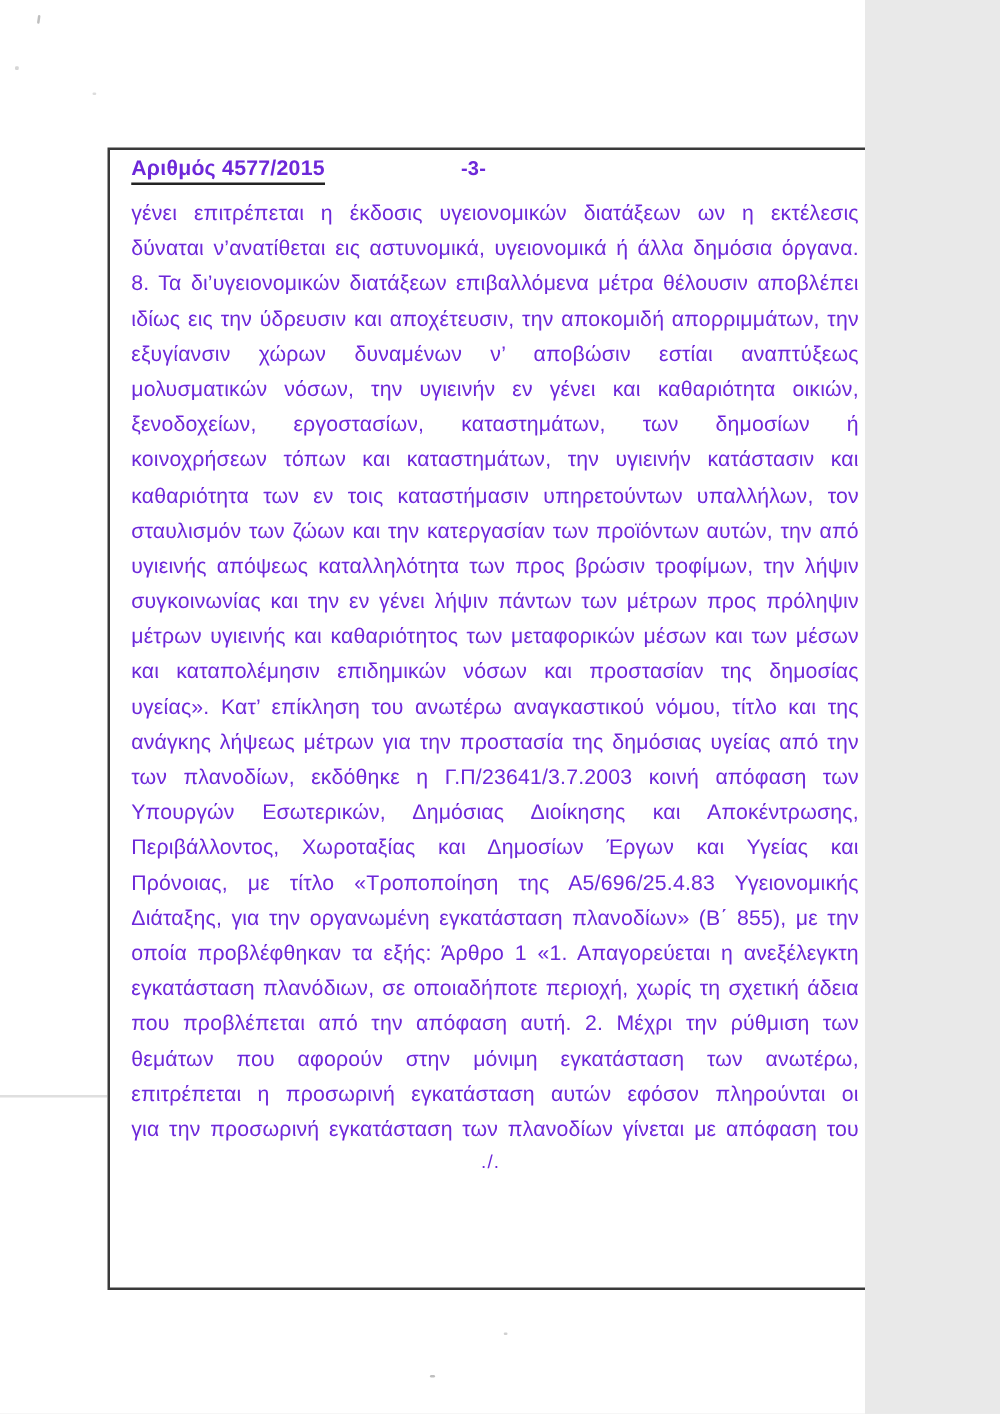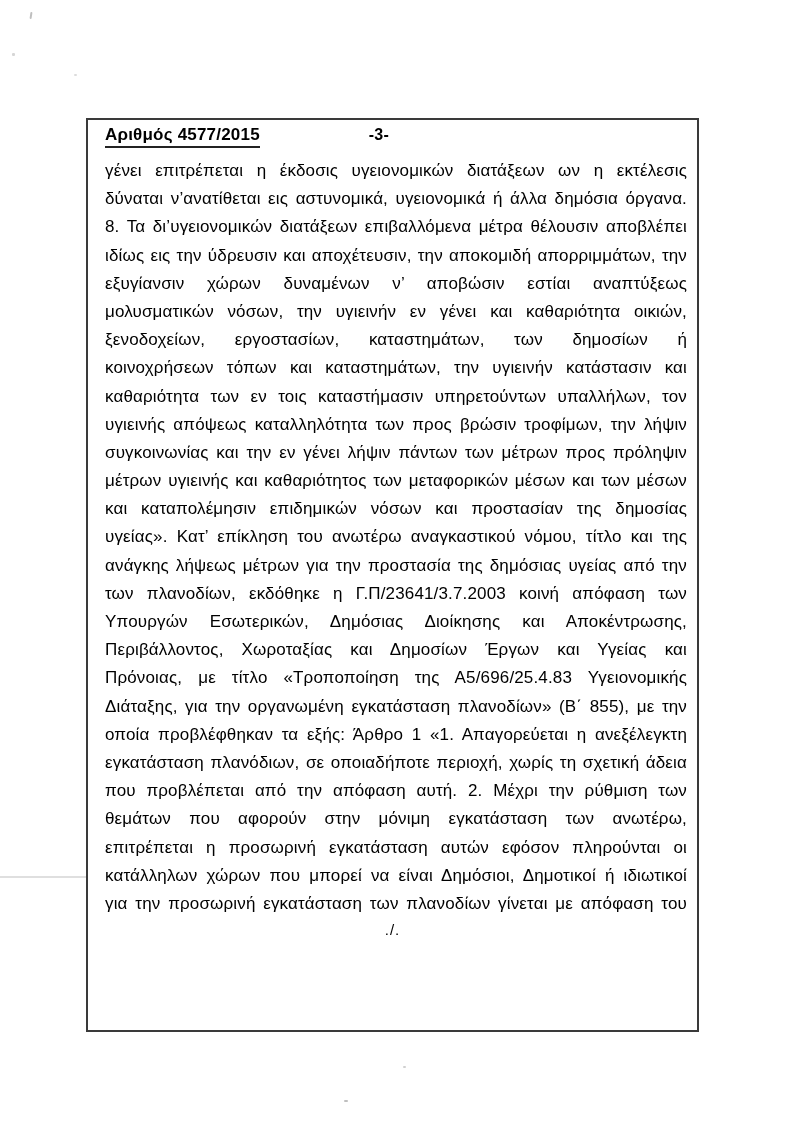--- a/index.html
+++ b/index.html
@@ -1,23 +1,23 @@
 <!DOCTYPE html>
 <html lang="el"><head>
 <meta charset="utf-8">
 <style>
   * { margin: 0; padding: 0; box-sizing: border-box; }
   html, body { background: #e9e9e9; }
   .page {
     position: relative;
-    width: 800px;
+    width: 692px;
     height: 1131px;
     background: #ffffff;
     font-family: "Liberation Sans", "DejaVu Sans", sans-serif;
-    color: #000000;
+    color: #6d28d9;
     overflow: hidden;
   }
   
   .speck { position: absolute; background: #8a8a8a; border-radius: 1px; }
   .speck.s1 { left: 30px; top: 12px; width: 2px; height: 7px; opacity: .55; transform: rotate(8deg); }
   .speck.s2 { left: 12px; top: 53px; width: 3px; height: 3px; opacity: .35; }
   .speck.s3 { left: 74px; top: 74px; width: 3px; height: 2px; opacity: .3; }
   .speck.s4 { left: 403px; top: 1066px; width: 3px; height: 2px; opacity: .4; }
   .speck.s5 { left: 344px; top: 1100px; width: 4px; height: 2px; opacity: .55; }
   .streak {
@@ -94,36 +94,36 @@
     <div class="doc-body">
         <div class="line">γένει επιτρέπεται η έκδοσις υγειονομικών διατάξεων ων η εκτέλεσις</div>
         <div class="line">δύναται ν’ανατίθεται εις αστυνομικά, υγειονομικά ή άλλα δημόσια όργανα.</div>
         <div class="line">8. Τα δι’υγειονομικών διατάξεων επιβαλλόμενα μέτρα θέλουσιν αποβλέπει</div>
         <div class="line">ιδίως εις την ύδρευσιν και αποχέτευσιν, την αποκομιδή απορριμμάτων, την</div>
         <div class="line">εξυγίανσιν χώρων δυναμένων ν’ αποβώσιν εστίαι αναπτύξεως</div>
         <div class="line">μολυσματικών νόσων, την υγιεινήν εν γένει και καθαριότητα οικιών,</div>
         <div class="line">ξενοδοχείων, εργοστασίων, καταστημάτων, των δημοσίων ή</div>
         <div class="line">κοινοχρήσεων τόπων και καταστημάτων, την υγιεινήν κατάστασιν και</div>
         <div class="line">καθαριότητα των εν τοις καταστήμασιν υπηρετούντων υπαλλήλων, τον</div>
+        <div class="line">σταυλισμόν των ζώων και την κατεργασίαν των προϊόντων αυτών, την από</div>
         <div class="line">υγιεινής απόψεως καταλληλότητα των προς βρώσιν τροφίμων, την λήψιν</div>
         <div class="line">συγκοινωνίας και την εν γένει λήψιν πάντων των μέτρων προς πρόληψιν</div>
         <div class="line">μέτρων υγιεινής και καθαριότητος των μεταφορικών μέσων και των μέσων</div>
         <div class="line">και καταπολέμησιν επιδημικών νόσων και προστασίαν της δημοσίας</div>
         <div class="line">υγείας». Κατ’ επίκληση του ανωτέρω αναγκαστικού νόμου, τίτλο και της</div>
         <div class="line">ανάγκης λήψεως μέτρων για την προστασία της δημόσιας υγείας από την</div>
         <div class="line">των πλανοδίων, εκδόθηκε η Γ.Π/23641/3.7.2003 κοινή απόφαση των</div>
         <div class="line">Υπουργών Εσωτερικών, Δημόσιας Διοίκησης και Αποκέντρωσης,</div>
         <div class="line">Περιβάλλοντος, Χωροταξίας και Δημοσίων Έργων και Υγείας και</div>
         <div class="line">Πρόνοιας, με τίτλο «Τροποποίηση της Α5/696/25.4.83 Υγειονομικής</div>
         <div class="line">Διάταξης, για την οργανωμένη εγκατάσταση πλανοδίων» (Β΄ 855), με την</div>
         <div class="line">οποία προβλέφθηκαν τα εξής: Άρθρο 1 «1. Απαγορεύεται η ανεξέλεγκτη</div>
         <div class="line">εγκατάσταση πλανόδιων, σε οποιαδήποτε περιοχή, χωρίς τη σχετική άδεια</div>
         <div class="line">που προβλέπεται από την απόφαση αυτή. 2. Μέχρι την ρύθμιση των</div>
         <div class="line">θεμάτων που αφορούν στην μόνιμη εγκατάσταση των ανωτέρω,</div>
         <div class="line">επιτρέπεται η προσωρινή εγκατάσταση αυτών εφόσον πληρούνται οι</div>
-        <div class="line">κατάλληλων χώρων που μπορεί να είναι Δημόσιοι, Δημοτικοί ή ιδιωτικοί</div>
         <div class="line">για την προσωρινή εγκατάσταση των πλανοδίων γίνεται με απόφαση του</div>
       </div>
 
     <div class="doc-footer">./.</div>
 
   </div>
 </div>
 
 </body></html>

